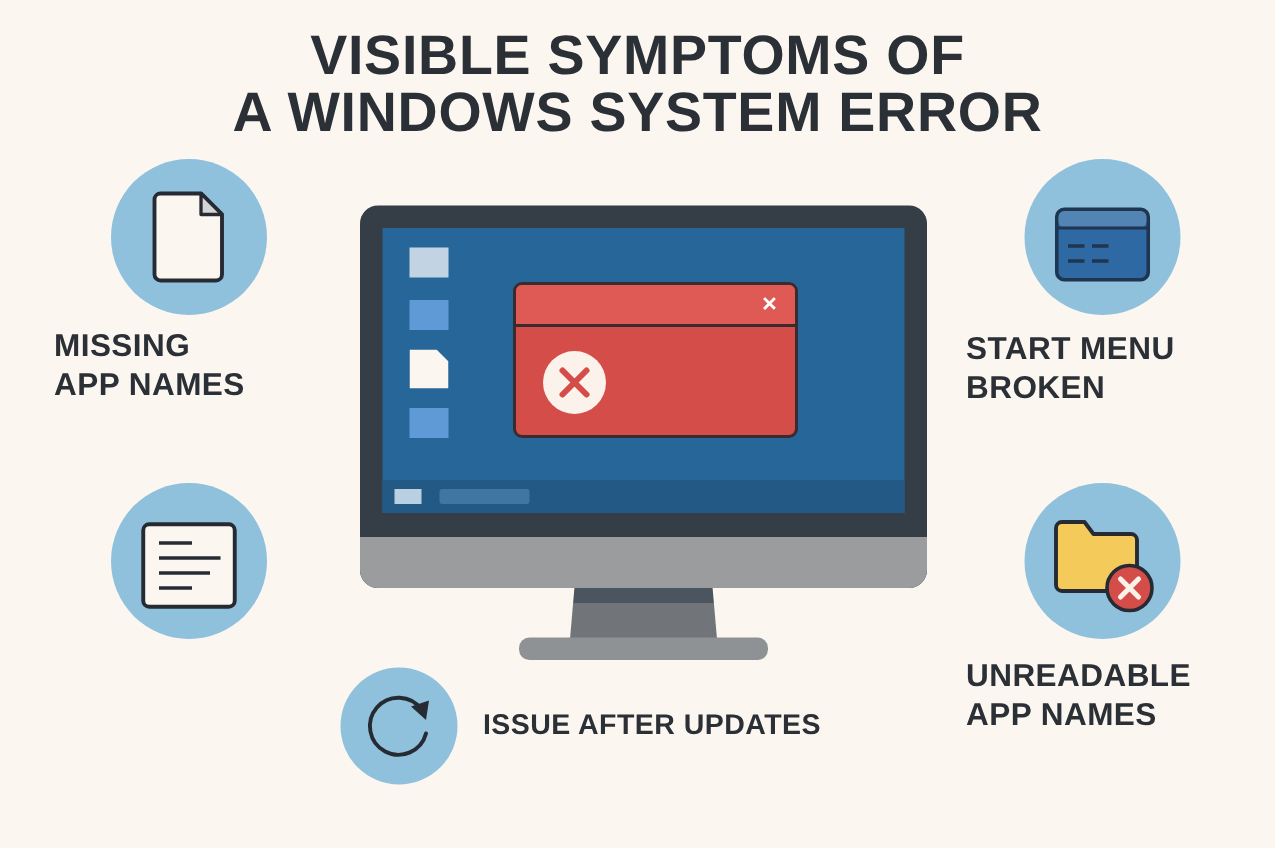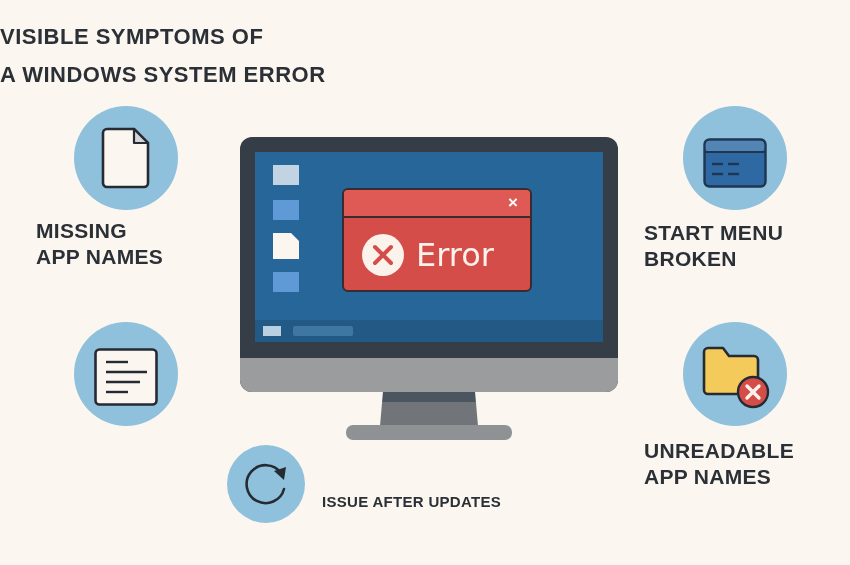--- a/index.html
+++ b/index.html
@@ -5,21 +5,21 @@
   html, body { margin: 0; padding: 0; }
   body {
     width: 850px; height: 565px; overflow: hidden;
     background: #fbf7f0;
     font-family: "Liberation Sans", "DejaVu Sans", sans-serif;
     color: #2b2f36;
     position: relative;
   }
   .title {
     position: absolute; left: 0; top: 18px; width: 850px;
-    font-weight: 700; font-size: 22px; line-height: 38px;
+    text-align: center; font-weight: 700; font-size: 37px; line-height: 38px;
     letter-spacing: 0.5px; color: #2b2f36;
   }
   .title div { white-space: nowrap; }
 
   .circle {
     position: absolute; border-radius: 50%;
     background: #8fc0dc;
   }
   .label {
     position: absolute; font-weight: 700;
@@ -72,22 +72,22 @@
   }
   .err-icon {
     position: absolute; left: 18px; top: 44px; width: 42px; height: 42px; border-radius: 50%;
     background: #fbf2ec;
   }
   .err-text {
     position: absolute; left: 72px; top: 44px; font-size: 32px; color: #fbf2ec; line-height: 42px;
     font-family: "DejaVu Sans", sans-serif;
   }
   .issue-text {
-    position: absolute; left: 322px; top: 470px; font-weight: 700; font-size: 15px; line-height: 28px;
-    color: #2b2f36; white-space: nowrap; letter-spacing: 0.3px; margin-top: 18px;
+    position: absolute; left: 322px; top: 470px; font-weight: 700; font-size: 19px; line-height: 28px;
+    color: #2b2f36; white-space: nowrap; letter-spacing: 0.3px;
   }
   svg { display: block; }
 </style>
 </head>
 <body>
 
 <div class="title">
   <div>VISIBLE SYMPTOMS OF</div>
   <div>A WINDOWS SYSTEM ERROR</div>
 </div>
@@ -183,18 +183,17 @@
   <div class="err">
     <div class="err-title">
       <span class="err-close">×</span>
     </div>
     <span class="err-icon">
       <svg width="42" height="42" viewBox="0 0 42 42">
         <line x1="13" y1="13" x2="29" y2="29" stroke="#d44d49" stroke-width="4" stroke-linecap="round"></line>
         <line x1="29" y1="13" x2="13" y2="29" stroke="#d44d49" stroke-width="4" stroke-linecap="round"></line>
       </svg>
     </span>
-    <span class="err-text">Error</span>
   </div>
 
   <div class="stand-neck"></div>
   <div class="stand-base"></div>
 </div>
 
 </body></html>

